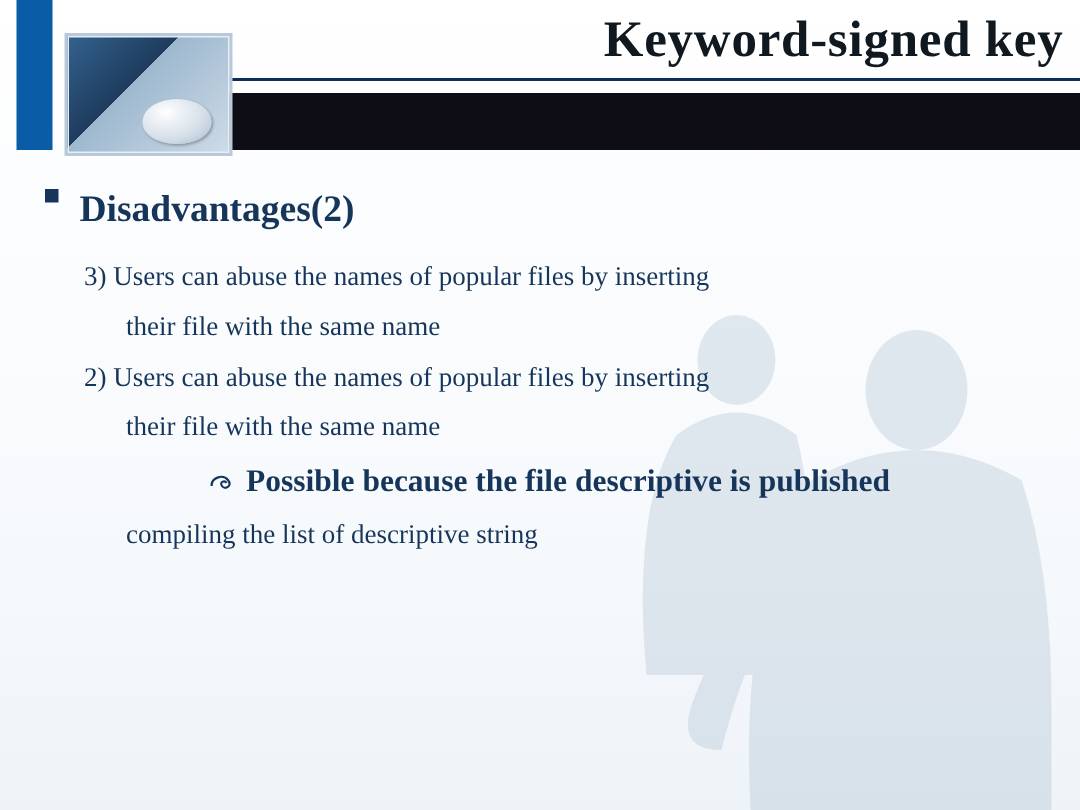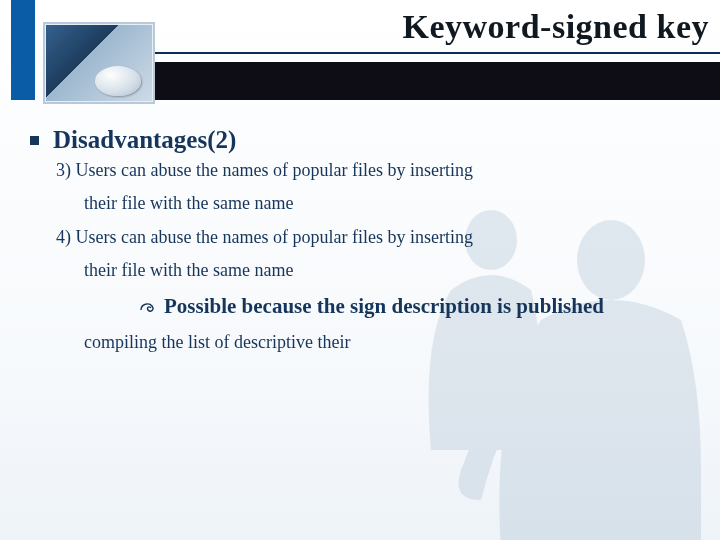--- a/index.html
+++ b/index.html
@@ -84,22 +84,23 @@
     position: absolute;
     left: 30px;
     right: 30px;
     top: 126px;
   }
   .heading {
     font-size: 25px;
     font-weight: 700;
     font-family: "Times New Roman", serif;
     color: #16355a;
+    margin-bottom: 14px;
     display: flex;
-    align-items: center;
+    align-items: flex-start;
   }
   .bullet-sq {
     width: 9px;
     height: 9px;
     background: #16355a;
     display: inline-block;
     margin-right: 14px;
   }
   .item {
     font-size: 18px;
@@ -169,30 +170,30 @@
       <span class="bullet-sq"></span>
       <span>Disadvantages(2)</span>
     </div>
 
     <div class="item">
       <span>3) Users can abuse the names of popular files by inserting</span>
       <span class="cont">their file with the same name</span>
     </div>
 
     <div class="item">
-      <span>4) Users can abuse the names of popular files by inserting</span>
+      <span>2) Users can abuse the names of popular files by inserting</span>
       <span class="cont">their file with the same name</span>
     </div>
 
     <div class="subitem">
       <span class="swirl">
         <svg width="18" height="14" viewBox="0 0 18 14">
             <path d="M1 9 C1 3, 9 1, 12 5 C15 9, 10 12, 8 9 C6 6, 10 5, 11 7" fill="none" stroke="#16355a" stroke-width="1.4"></path>
           </svg>
-      </span><span>Possible because the sign description is published</span>
+      </span><span>Possible because the file descriptive is published</span>
     </div>
 
     <div class="item">
-      <span class="cont">compiling the list of descriptive their</span>
+      <span class="cont">compiling the list of descriptive string</span>
     </div>
   </div>
 
 </div>
 
 </body></html>

